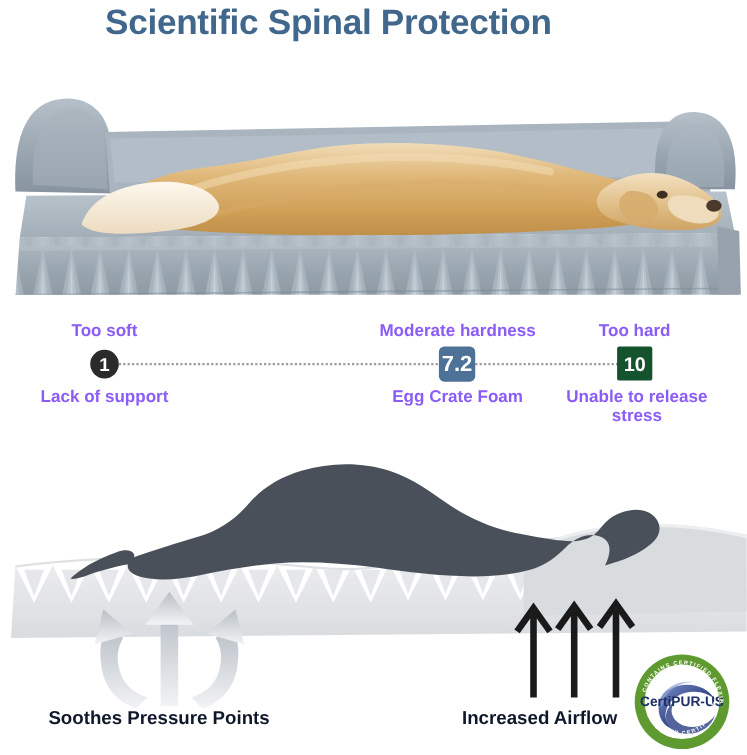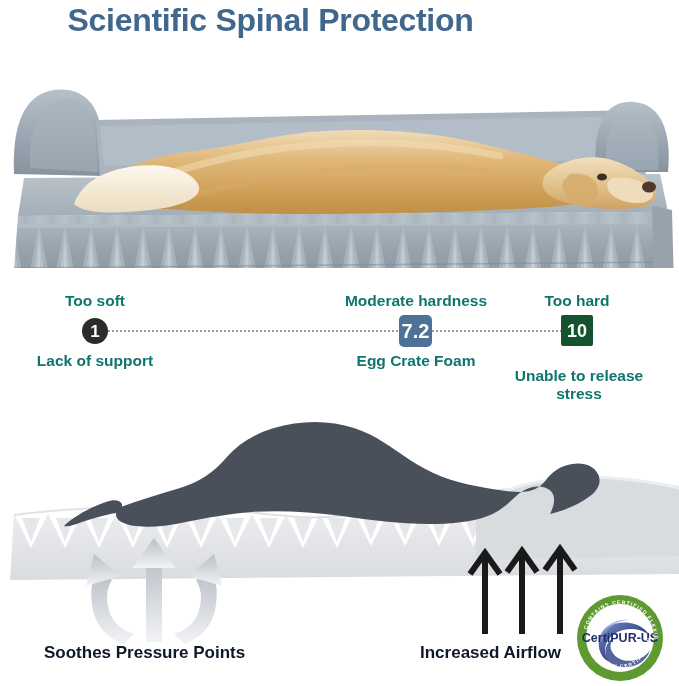--- a/index.html
+++ b/index.html
@@ -24,20 +24,21 @@
   .title {
     position: absolute;
     left: 0;
     top: 2px;
     width: 541px;
     text-align: center;
     font-size: 32px;
     font-weight: bold;
     letter-spacing: -0.3px;
     color: #41688c;
+    padding-left: 28px;
   }
 
   
   .photo {
     position: absolute;
     left: 0;
     top: 56px;
     width: 679px;
     height: 212px;
   }
@@ -90,31 +91,31 @@
     top: 27px;
     width: 32px;
     height: 31px;
     border-radius: 2px;
     background: #14532d;
     font-size: 18px;
   }
   .scale-label {
     position: absolute;
     text-align: center;
-    color: #0f766e;
+    color: #8b5cf6;
     font-weight: bold;
     font-size: 15.5px;
     line-height: 1.18;
   }
   .lbl-soft-top   { left: 15px;  top: 4px;  width: 160px; }
   .lbl-soft-bot   { left: 5px;   top: 64px; width: 180px; text-align: center; }
   .lbl-mod-top    { left: 316px; top: 4px;  width: 200px; }
   .lbl-mod-bot    { left: 326px; top: 64px; width: 180px; }
   .lbl-hard-top   { left: 507px; top: 4px;  width: 140px; }
-  .lbl-hard-bot   { left: 506px; top: 64px; width: 146px; margin-top: 15px; }
+  .lbl-hard-bot   { left: 506px; top: 64px; width: 146px; }
 
   
   .diagram {
     position: absolute;
     left: 0;
     top: 396px;
     width: 679px;
     height: 250px;
   }
   .diagram svg { display: block; }

